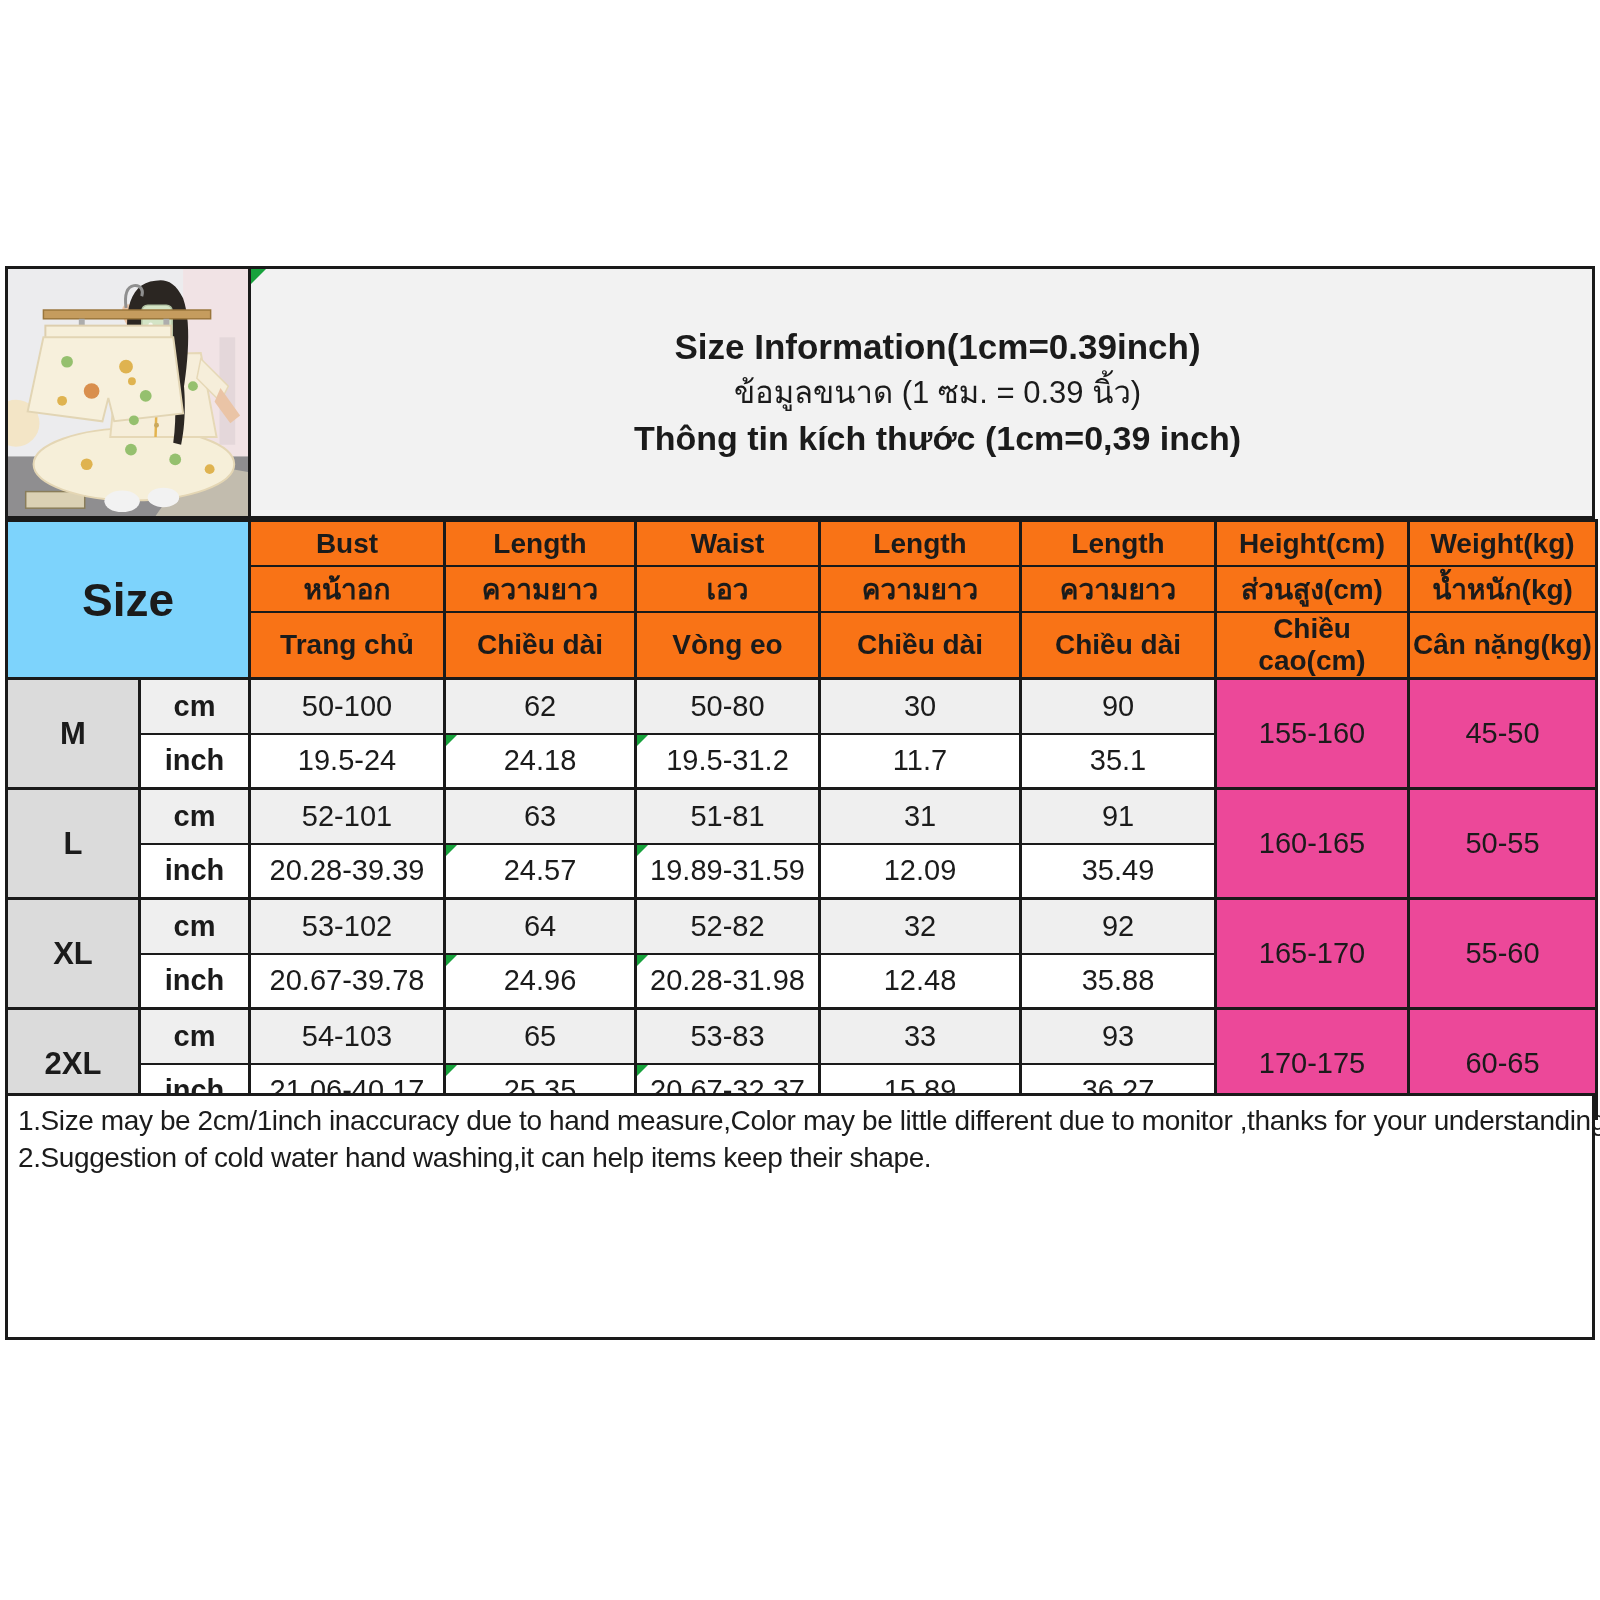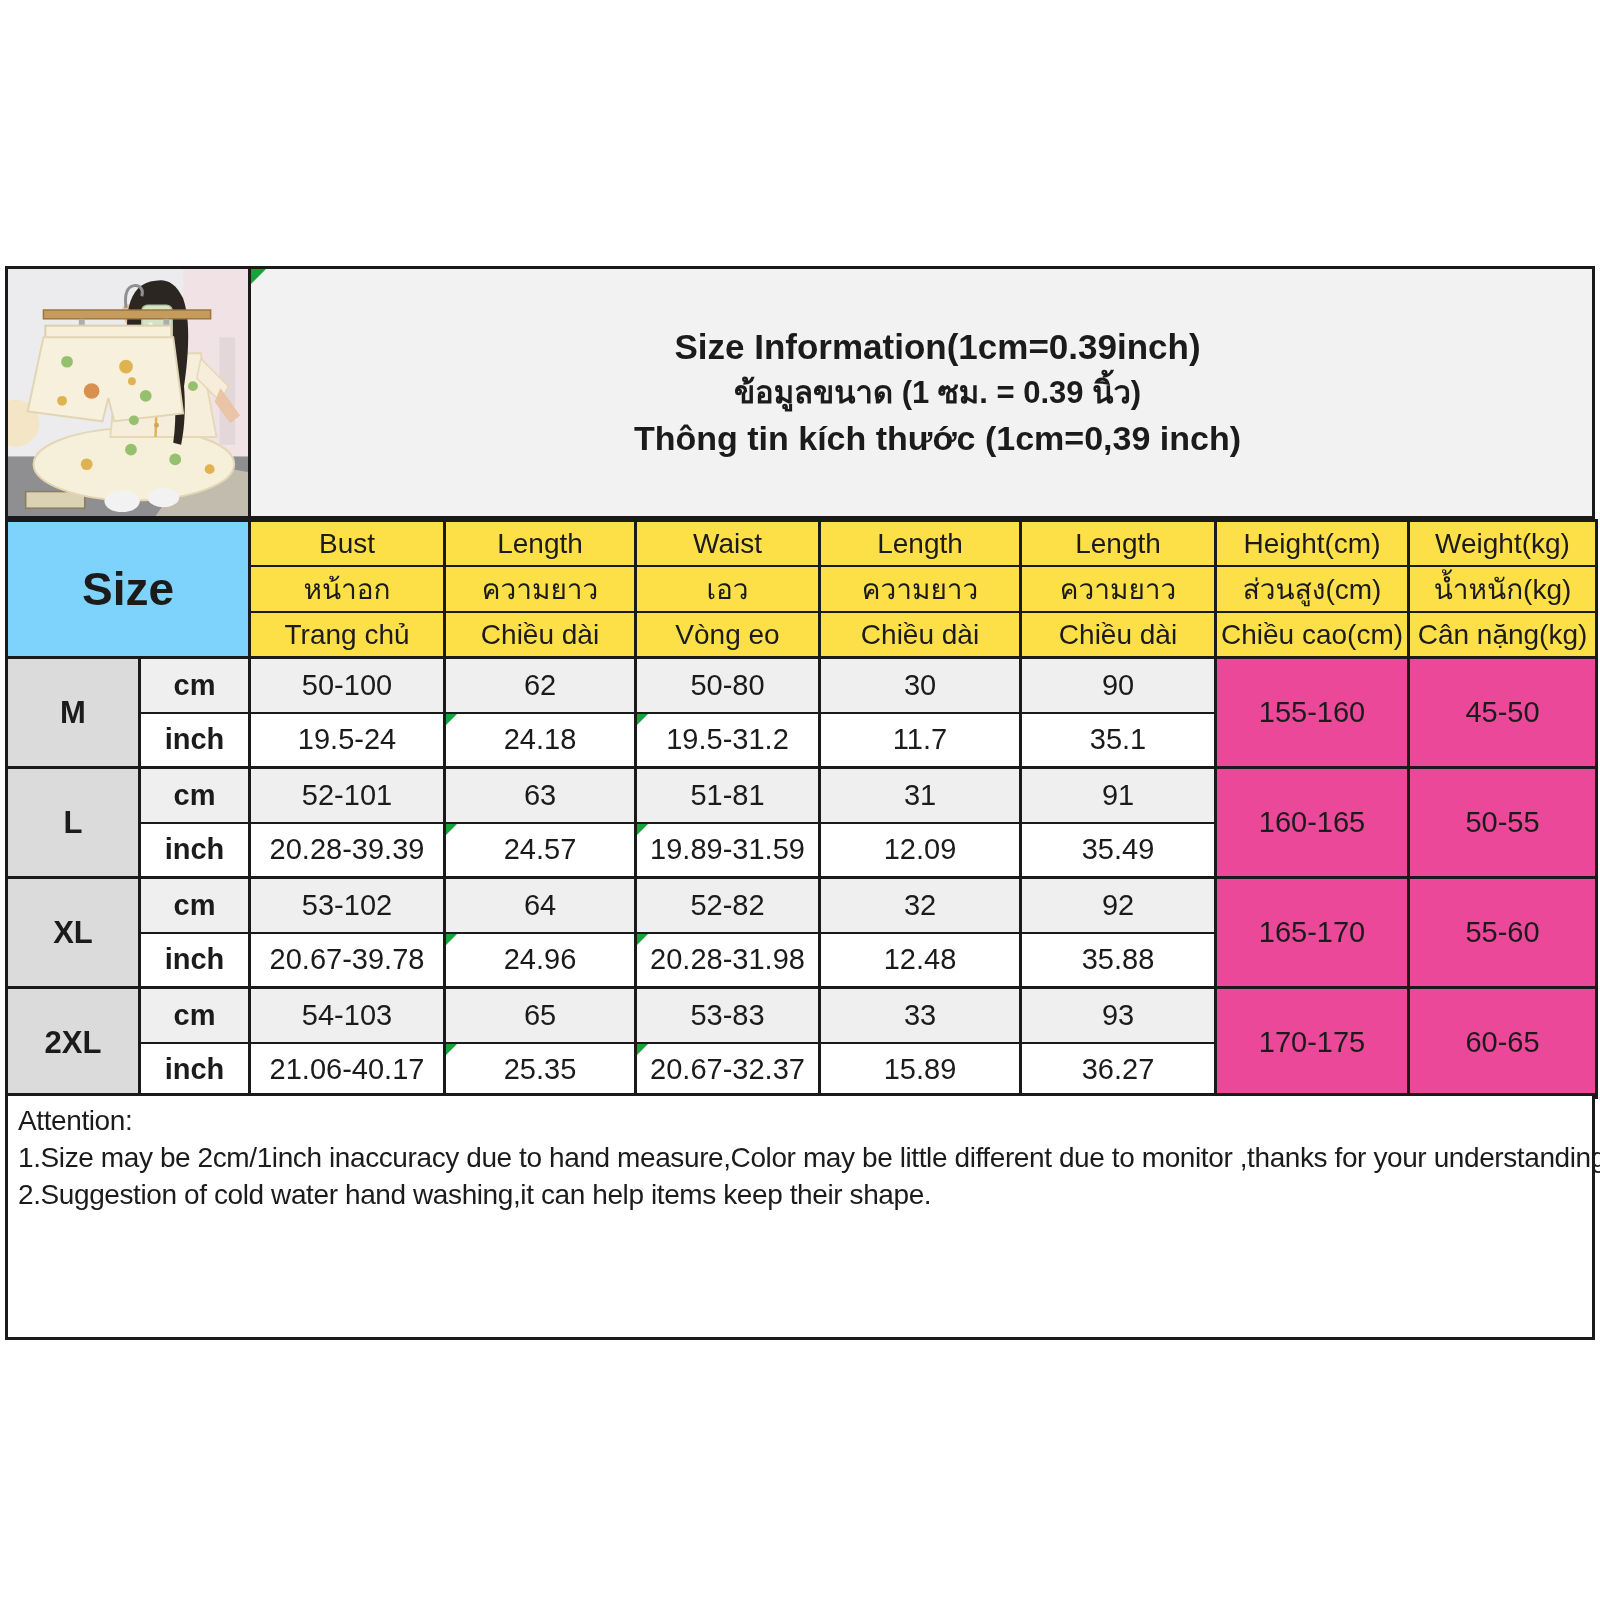--- a/index.html
+++ b/index.html
@@ -10,37 +10,37 @@
   }
   
   .band{
     position:absolute;left:5px;top:266px;width:1590px;height:253px;
     border:3px solid #1a1a1a;box-sizing:border-box;background:#f2f2f2;display:flex;
   }
   .photo{flex:0 0 243px;width:243px;border-right:3px solid #1a1a1a;box-sizing:border-box;overflow:hidden;background:#ececee;}
   .photo svg{width:100%;height:100%;display:block;}
   .titlecell{flex:1;position:relative;display:flex;flex-direction:column;justify-content:center;align-items:center;padding-left:32px;}
   .t-en{font-size:35px;font-weight:bold;line-height:47px;}
-  .t-th{font-size:31px;font-weight:bold;line-height:45px;}
+  .t-th{font-size:31px;font-weight:normal;line-height:45px;}
   .t-vi{font-size:34px;font-weight:bold;line-height:47px;}
   .corner-big{
     position:absolute;top:0;left:0;width:0;height:0;
     border-top:15px solid #17a23c;border-right:15px solid transparent;
   }
   
   table.size-table{
     position:absolute;left:5px;top:519px;width:1590px;
     border-collapse:collapse;table-layout:fixed;
     border:3px solid #1a1a1a;
   }
   .size-table th,.size-table td{
     border:solid #1a1a1a;border-width:2px 3px;
     text-align:center;vertical-align:middle;padding:0;overflow:hidden;
   }
-  .hrow th{background:#fde047;font-size:28px;font-weight:normal;height:43px;}
+  .hrow th{background:#f97316;font-size:28px;font-weight:bold;height:43px;}
   th.size-big{background:#7dd3fc;font-size:46px;font-weight:bold;}
   tr.r55{height:55px;}
   .row-cm th,.row-cm td{border-top-width:3px;}
   th.lab{background:#dbdbdb;font-size:31px;font-weight:bold;}
   td.unit{font-size:29px;font-weight:bold;background:#ffffff;}
   td.v{font-size:29px;background:#ffffff;margin-top:10px;}
   .row-cm td.unit,.row-cm td.v{background:#efefef;}
   td.hw{background:#ec4899;font-size:29px;}
   td.rel{position:relative;}
   .cmark{
@@ -241,16 +241,15 @@
     <td class="v">21.06-40.17</td>
     <td class="v rel"><i class="cmark"></i><span>25.35</span></td>
     <td class="v rel"><i class="cmark"></i><span>20.67-32.37</span></td>
     <td class="v">15.89</td>
     <td class="v">36.27</td>
   </tr>
 </tbody>
   </table>
 
 <div class="attention">
-  <p>Attention:</p>
   <p>1.Size may be 2cm/1inch inaccuracy due to hand measure,Color may be little different due to monitor ,thanks for your understanding.</p>
   <p>2.Suggestion of cold water hand washing,it can help items keep their shape.</p>
 </div>
 
 </body></html>

